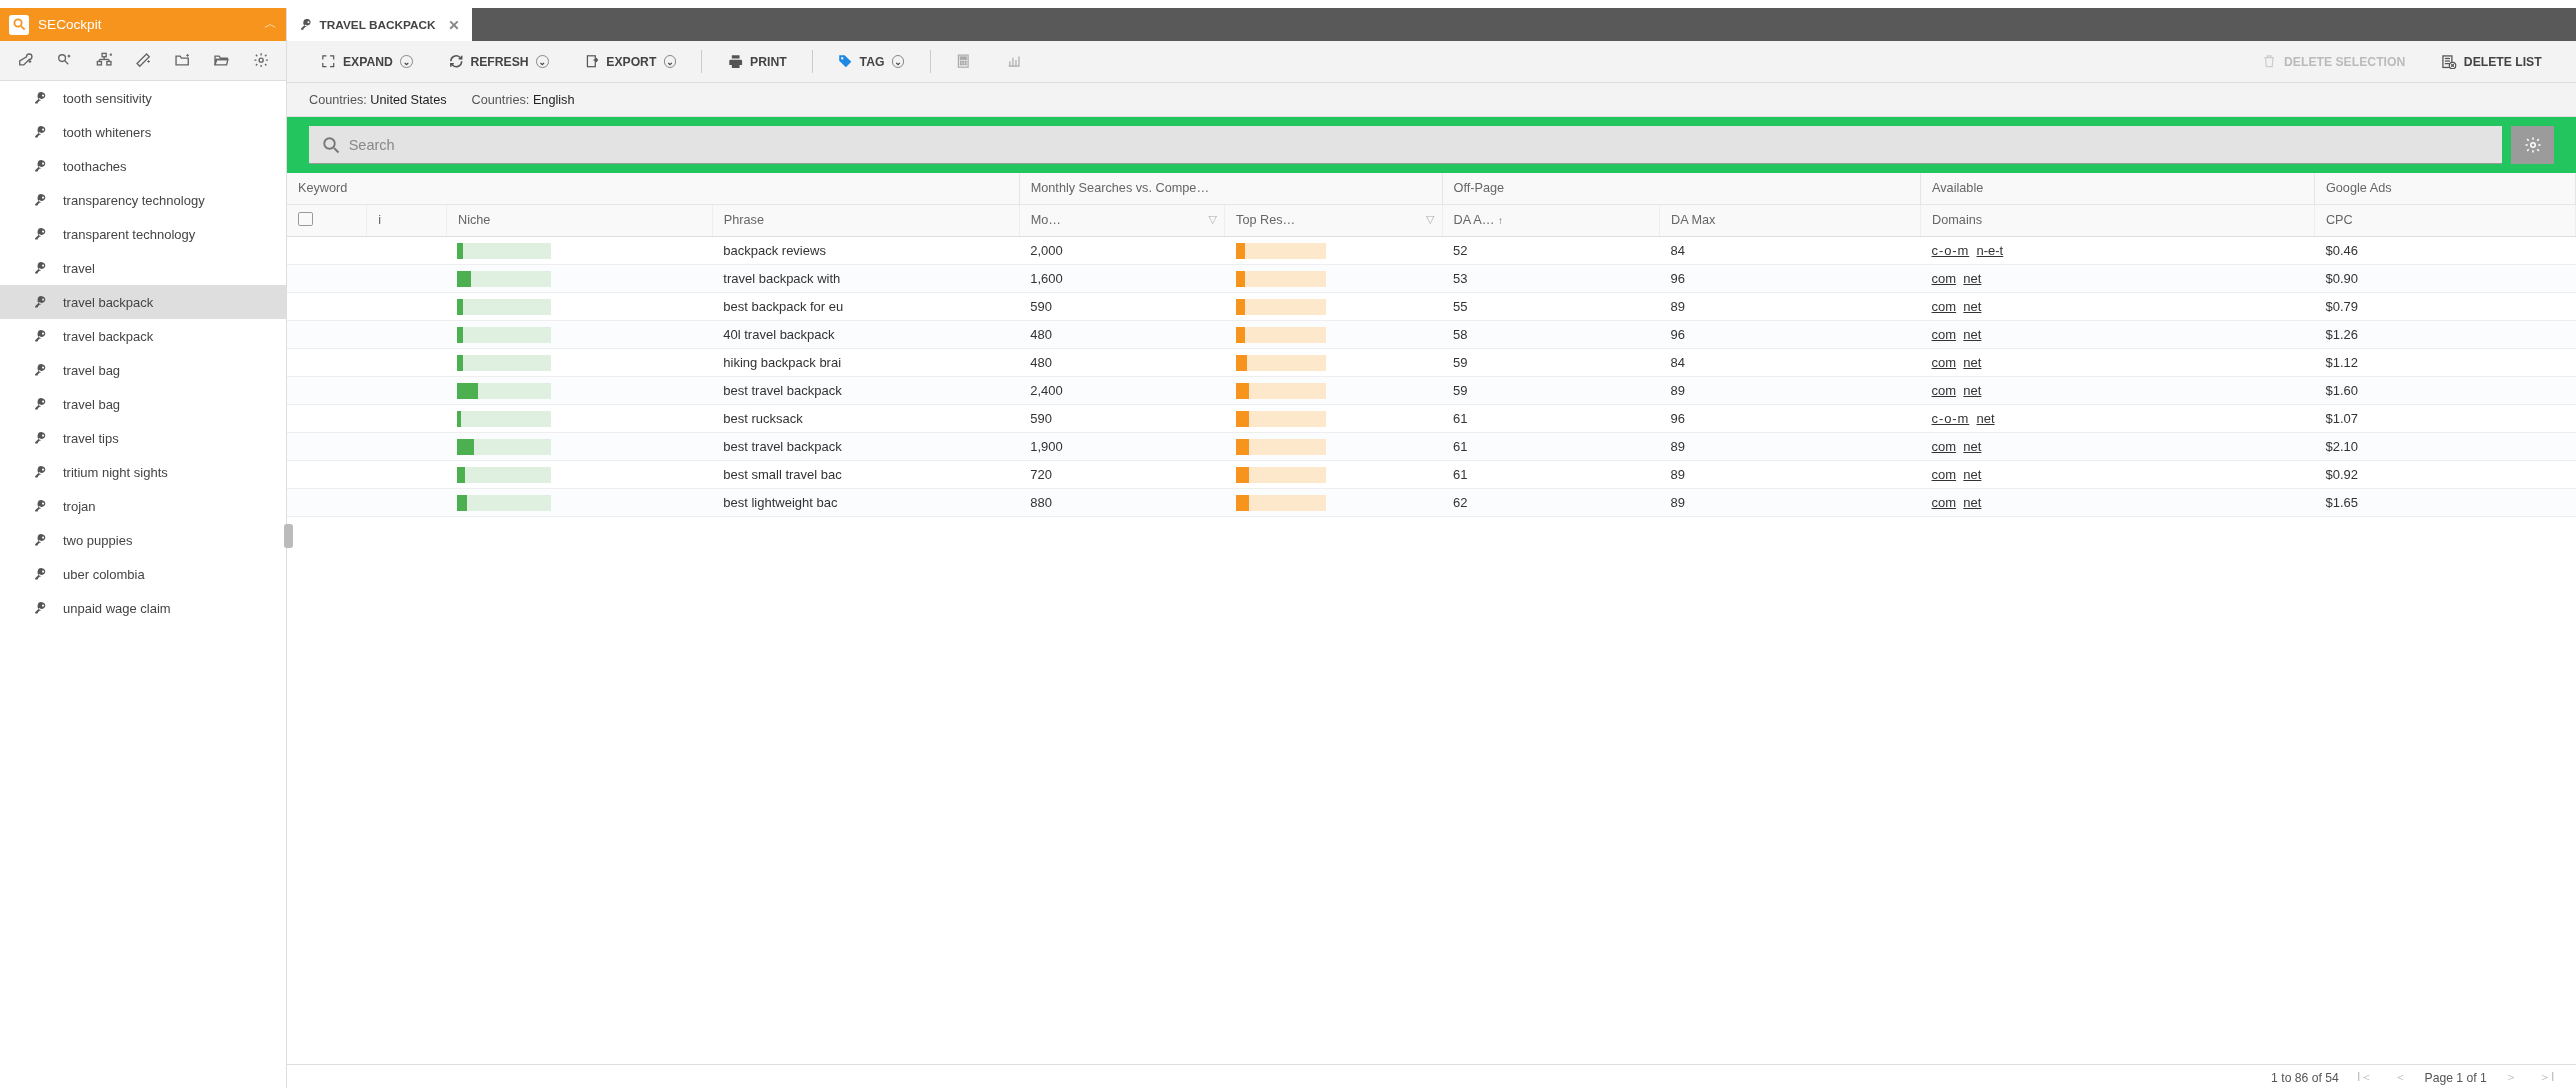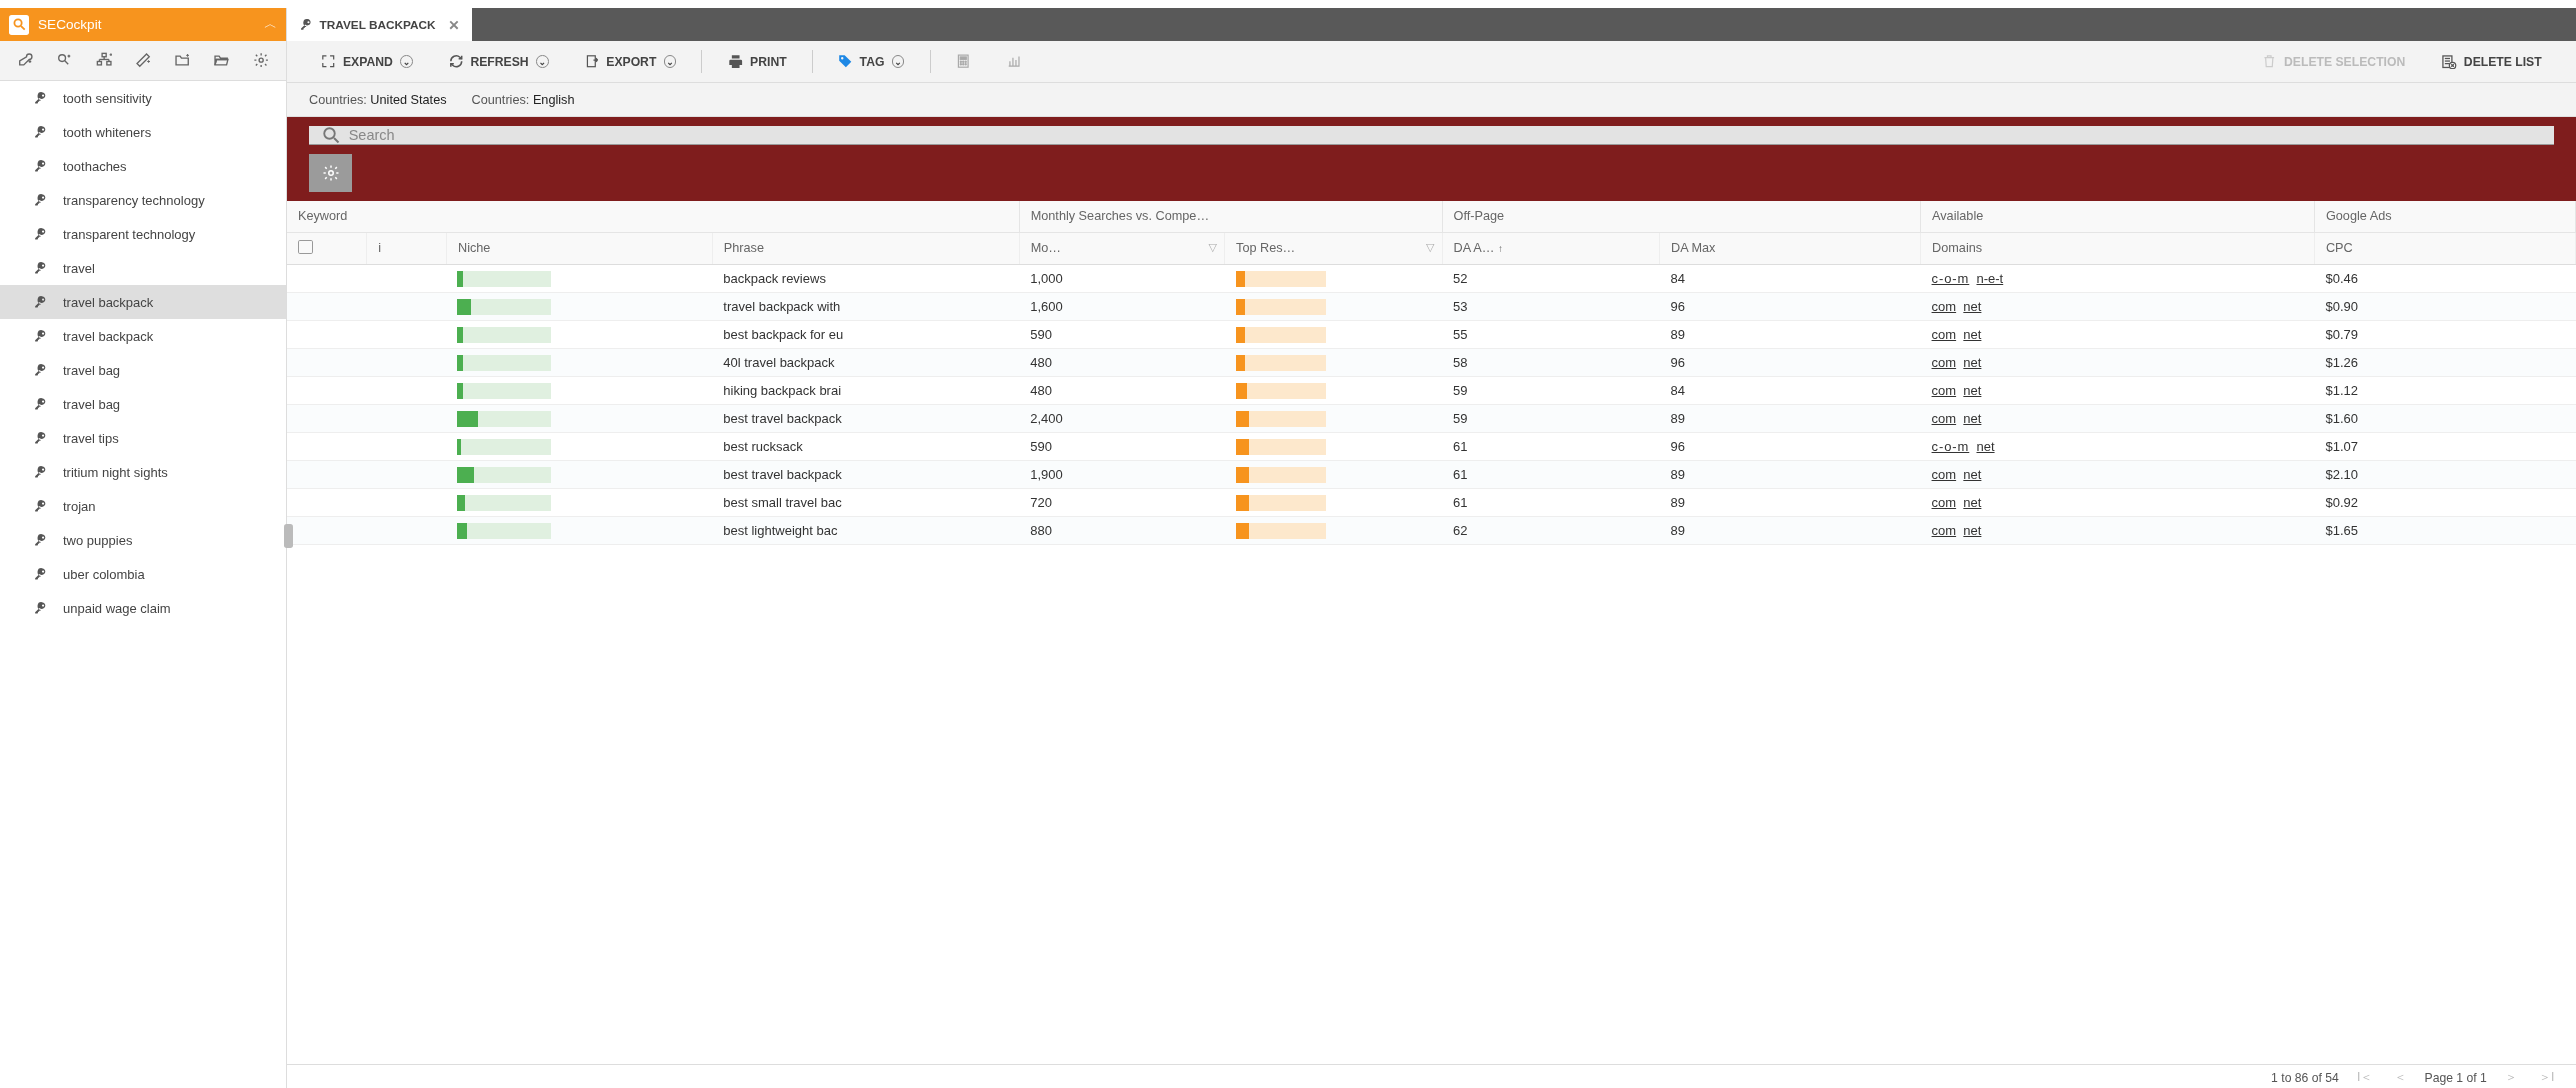--- a/index.html
+++ b/index.html
@@ -41,21 +41,21 @@
 .toolbar .spacer { flex: 1; }
 .toolbar .disabled { color: #bbb; }
 .toolbar .disabled .ico { color: #ccc; }
 .toolbar .iconly { color:#999; }
 .toolbar .tagico { color:#1e88e5;}
 .chevd { font-size: 9px; border:0.9px solid #888; border-radius:50%; width:12.7px;height:12.7px;display:inline-flex;align-items:center;justify-content:center;}
 
 .filterbar { height: 34px; display: flex; align-items: center; padding: 0 22px; gap: 25px; background: #f3f3f3; border-bottom: 0.9px solid #e0e0e0; font-size: 12.7px; color: #555; }
 .filterbar b { color: #222; font-weight: 400; }
 
-.searchbar { padding: 9px 22px 9px 22px; background: #7f1d1d; display: flex; gap: 9px; flex-direction: column; }
+.searchbar { padding: 9px 22px 9px 22px; background: #22c55e; display: flex; gap: 9px; }
 .searchbox { flex: 1; height: 38px; background: #e3e3e3; border: none; border-bottom: 1.8px solid #999; display: flex; align-items: center; padding: 0 12.7px; gap: 9px; }
 .searchbox input { flex: 1; border: none; background: transparent; font-size: 14.5px; color: #555; outline: none; }
 .searchbox input::placeholder { color: #888; }
 .searchbox .sicon { color: #777; }
 .gearbtn { width: 43px; height: 38px; background: #9b9b9b; display: flex; align-items: center; justify-content: center; color: #fff; cursor: pointer; }
 
 
 .table-wrap { flex: 1; overflow: auto; background: #fff; }
 table { width: 100%; border-collapse: collapse; table-layout: fixed; }
 thead th { background: #f9f9f9; color: #666; font-weight: 400; text-align: left; padding: 7.2px 11px; border-bottom: 0.9px solid #ddd; font-size: 12.7px; height: 31px; white-space: nowrap; overflow: hidden; text-overflow: ellipsis;}
@@ -456,21 +456,21 @@
         <tbody id="table-body">
             <tr>
               <td></td>
               <td></td>
               <td>
                 <div class="nichebar">
                   <div class="fill" style="width:6%"></div>
                 </div>
               </td>
               <td>backpack reviews</td>
-              <td>1,000</td>
+              <td>2,000</td>
               <td>
                 <div class="topbar">
                   <div class="fill" style="width:11%"></div>
                 </div>
               </td>
               <td>52</td>
               <td>84</td>
               <td><span class="domlink spaced">c-o-m</span> <span class="domlink">n-e-t</span></td>
               <td>$0.46</td>
             </tr>

